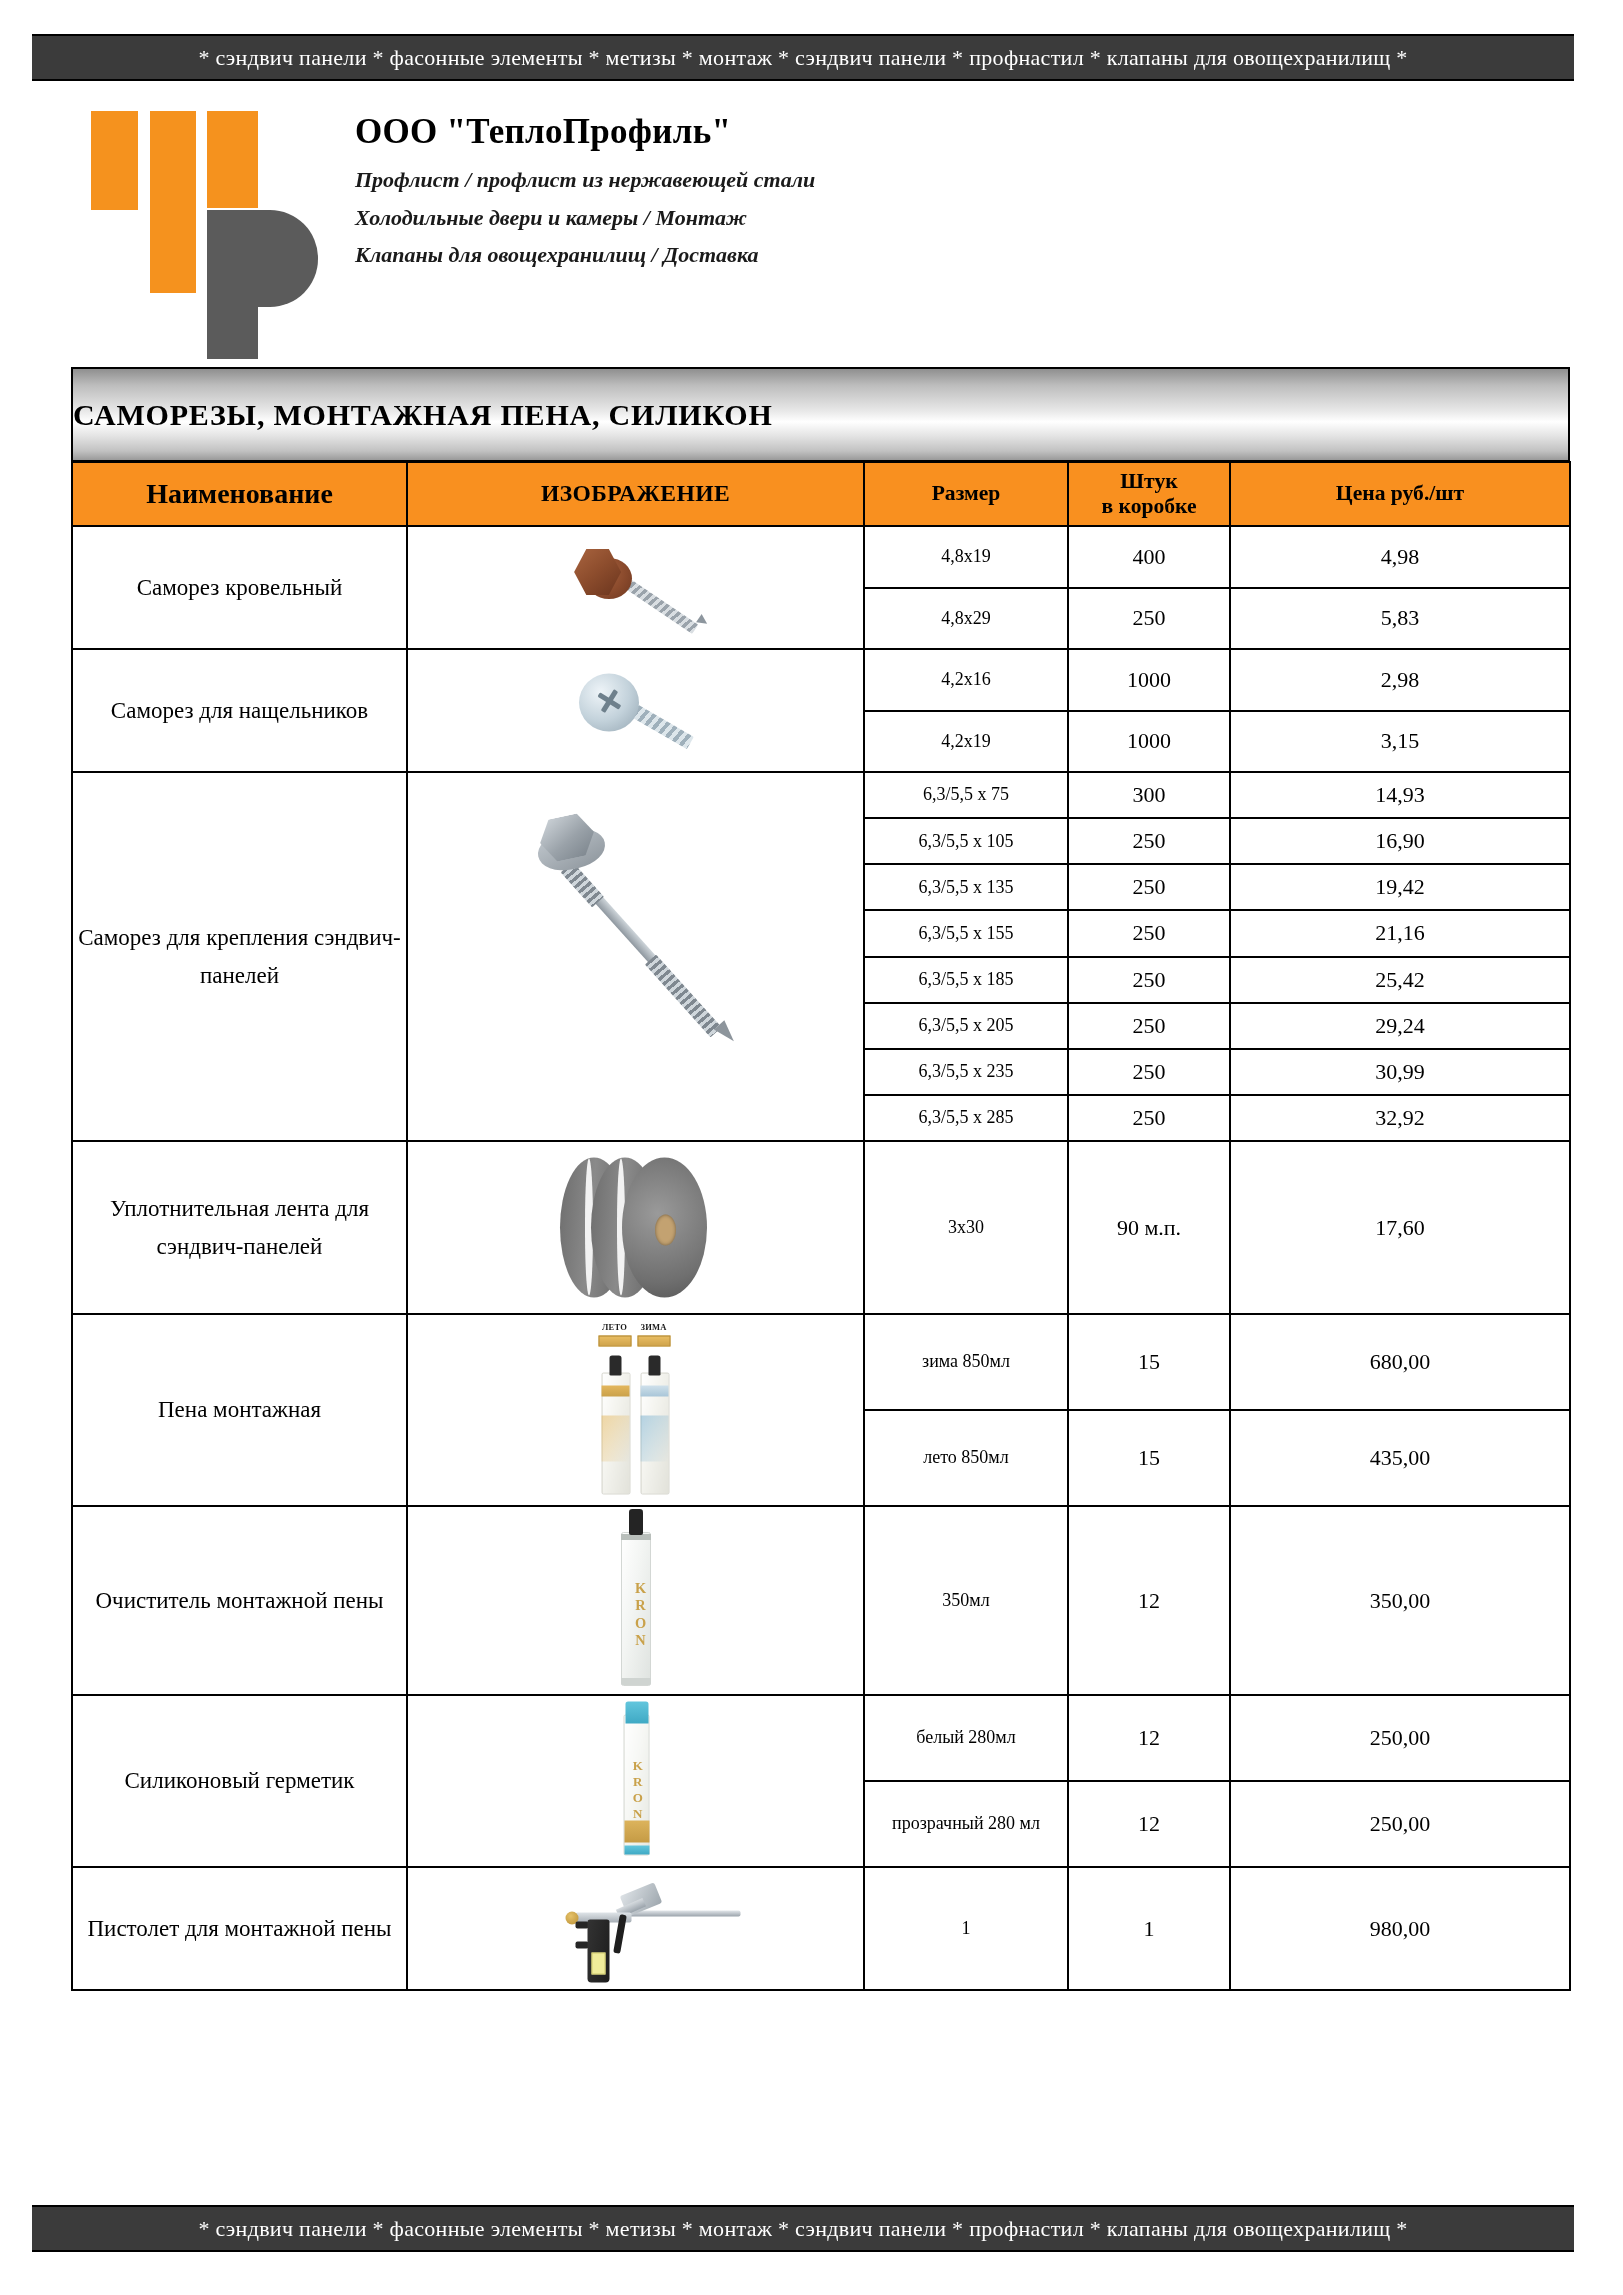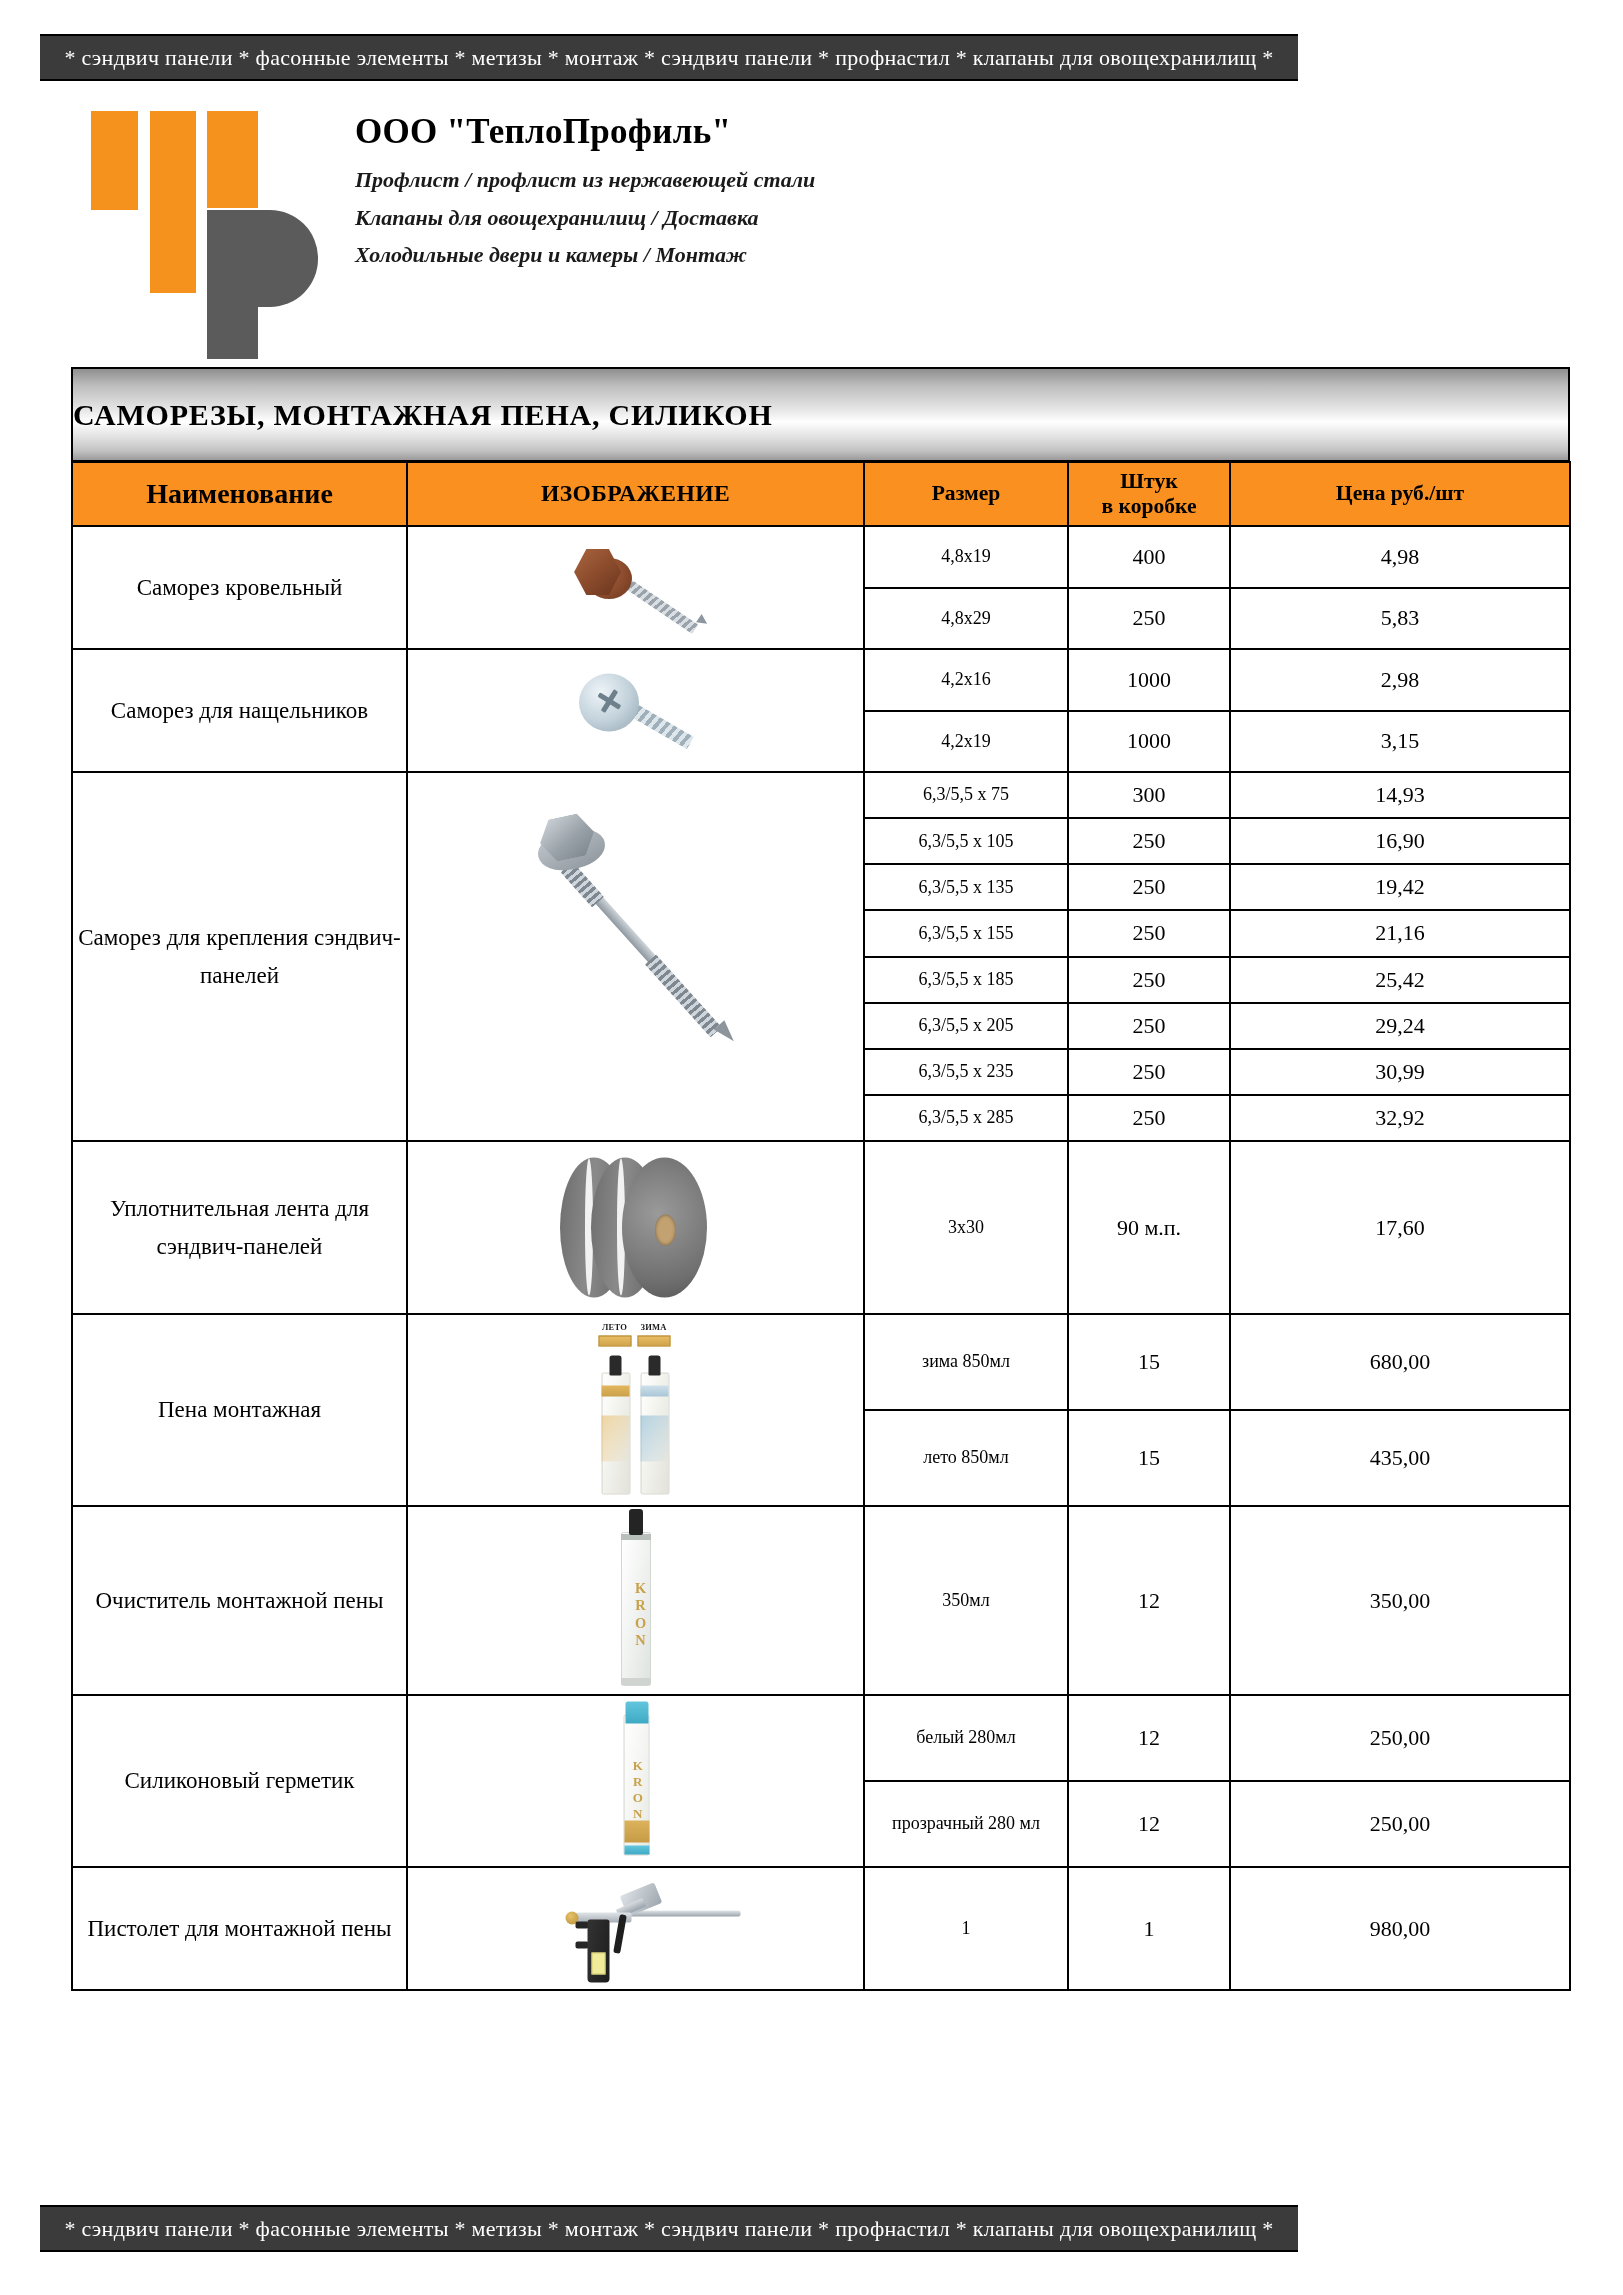--- a/index.html
+++ b/index.html
@@ -11,22 +11,22 @@
     width: 1623px;
     height: 2295px;
     font-family: "Liberation Serif", "DejaVu Serif", serif;
     position: relative;
     overflow: hidden;
   }
 
   
   .banner {
     position: absolute;
-    left: 40px;
-    width: 1258px;
+    left: 32px;
+    width: 1542px;
     height: 47px;
     background: #3b3b3b;
     border-top: 2px solid #000;
     border-bottom: 2px solid #000;
     display: flex;
     align-items: center;
     justify-content: center;
     box-sizing: border-box;
   }
   .banner-text {
@@ -425,22 +425,22 @@
     <div class="lg lg-bar-l"></div>
     <div class="lg lg-bar-m"></div>
     <div class="lg lg-bar-r"></div>
     <div class="lg lg-stem"></div>
     <div class="lg lg-bowl"></div>
   </div>
 
   <div class="company">
     <div class="company-name">ООО "ТеплоПрофиль"</div>
     <div class="company-line">Профлист / профлист из нержавеющей стали</div>
+    <div class="company-line">Холодильные двери и камеры / Монтаж</div>
     <div class="company-line">Клапаны для овощехранилищ / Доставка</div>
-    <div class="company-line">Холодильные двери и камеры / Монтаж</div>
   </div>
 
 </div>
 
 <div class="title-plate">
   <span class="title-text">САМОРЕЗЫ, МОНТАЖНАЯ ПЕНА, СИЛИКОН</span>
 </div>
 
 <table class="price">
   <colgroup>

